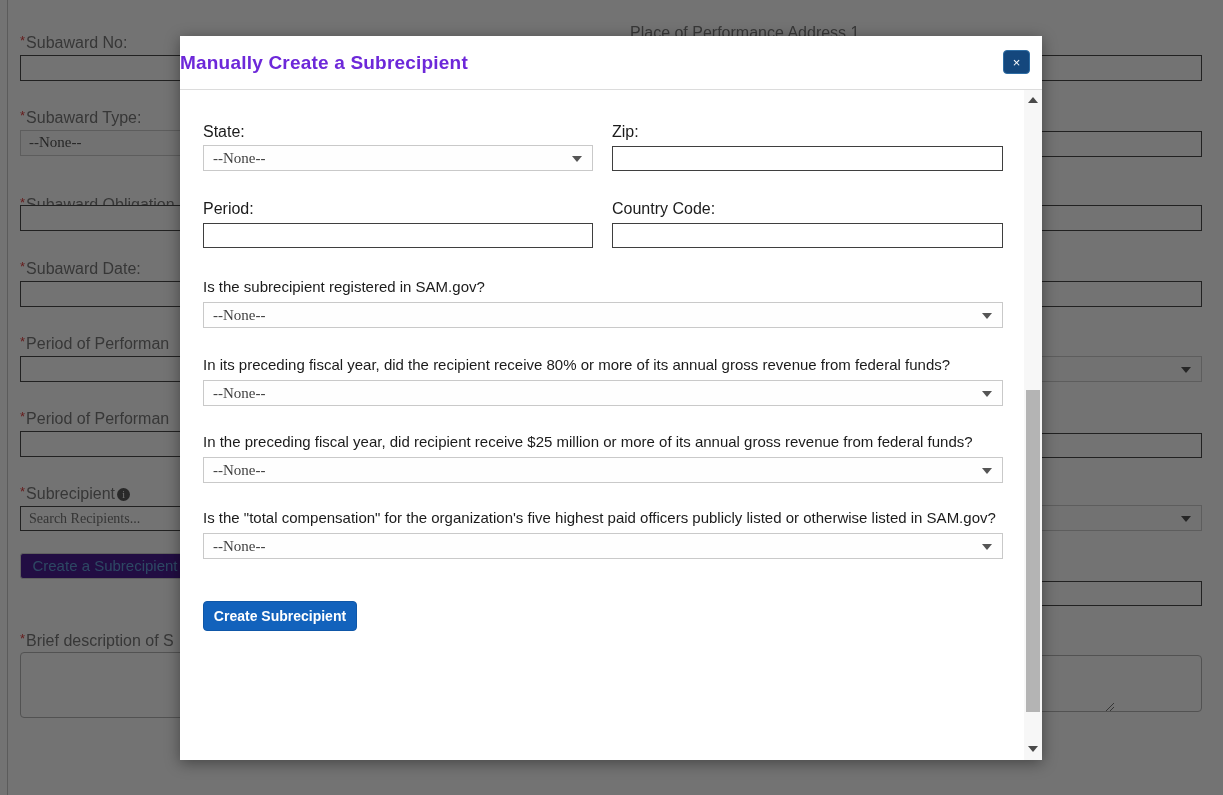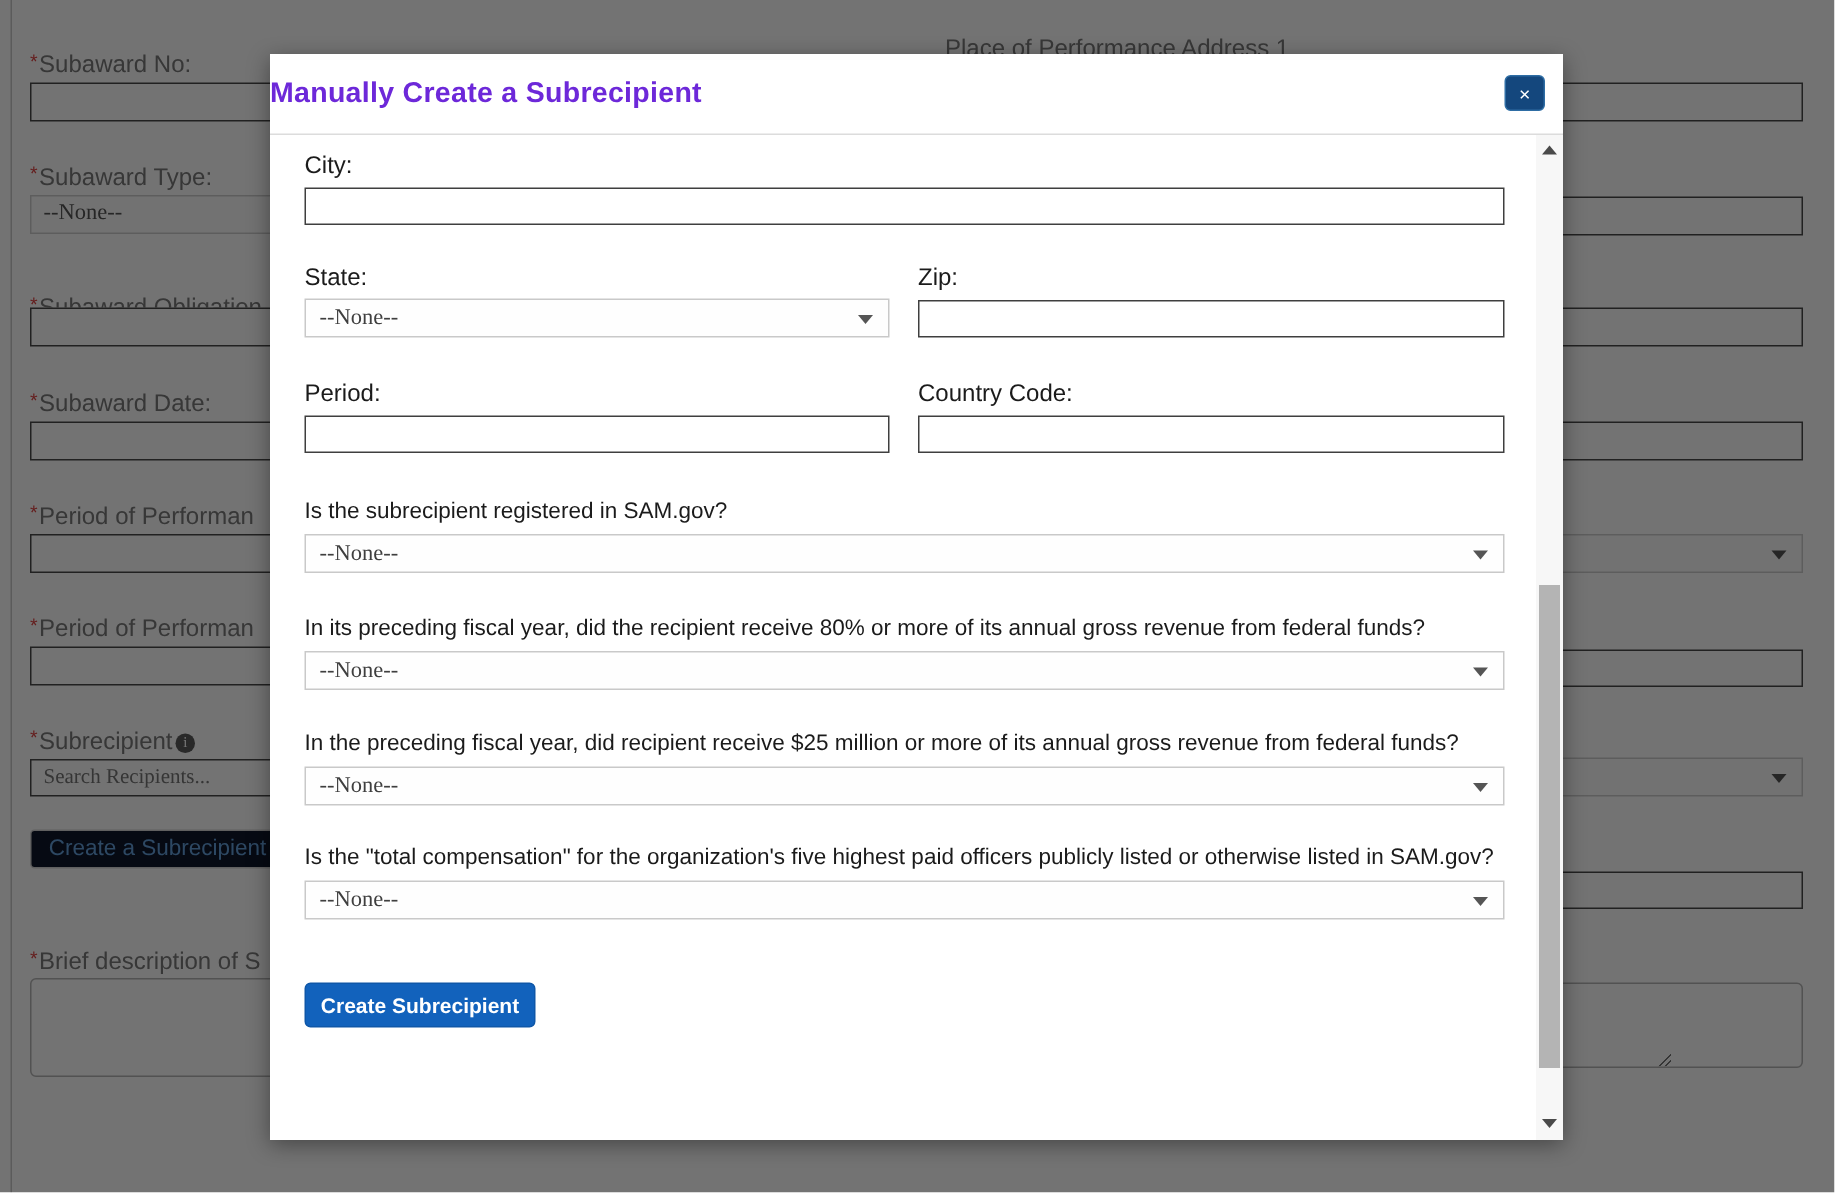--- a/index.html
+++ b/index.html
@@ -33,21 +33,21 @@
     border-left:5px solid transparent; border-right:5px solid transparent;
     border-top:6px solid #555;
   }
   .bg-search {
     position:absolute; width:100%; height:25px; background:#fff;
     border:1px solid #4a4a4a; font-family:"Liberation Serif", serif;
     font-size:14px; color:#777; padding:2px 8px;
   }
   .bg-search::placeholder { color:#777; opacity:1; }
   .link-btn {
-    position:absolute; width:170px; height:26px; background:#0f172a;
+    position:absolute; width:170px; height:26px; background:#4c1d95;
     border:1px solid #d4d4d4; border-radius:3px; color:#64a0dc;
     font-size:15px; text-align:center; line-height:24px; cursor:pointer;
   }
   .bg-textarea {
     position:absolute; width:100%; border:1px solid #b5b5b5; border-radius:4px;
     background:#fff; resize:none; font-family:"Liberation Sans", sans-serif;
   }
   .navy-btn {
     position:absolute; left:0; top:750px; width:153px; height:30px;
     background:#2e5fa3; border:1px solid #24497c; border-radius:3px;
@@ -206,24 +206,20 @@
 <div class="overlay"></div>
 
 <div class="modal">
   <div class="modal-header">
     <div class="modal-title">Manually Create a Subrecipient</div>
     <button class="close-btn">×</button>
   </div>
 
   <div class="modal-body">
 
-    <div class="fgroup m1">
-      <div class="flabel">City:</div>
-      <input class="txt-input" style="">
-    </div>
 
     <div class="row2 m2">
       <div class="cell-l">
         <div class="flabel">State:</div>
         <div class="fake-select half">
           <span class="val">--None--</span>
           <span class="chev"></span>
         </div>
       </div>
       <div class="cell-r">

